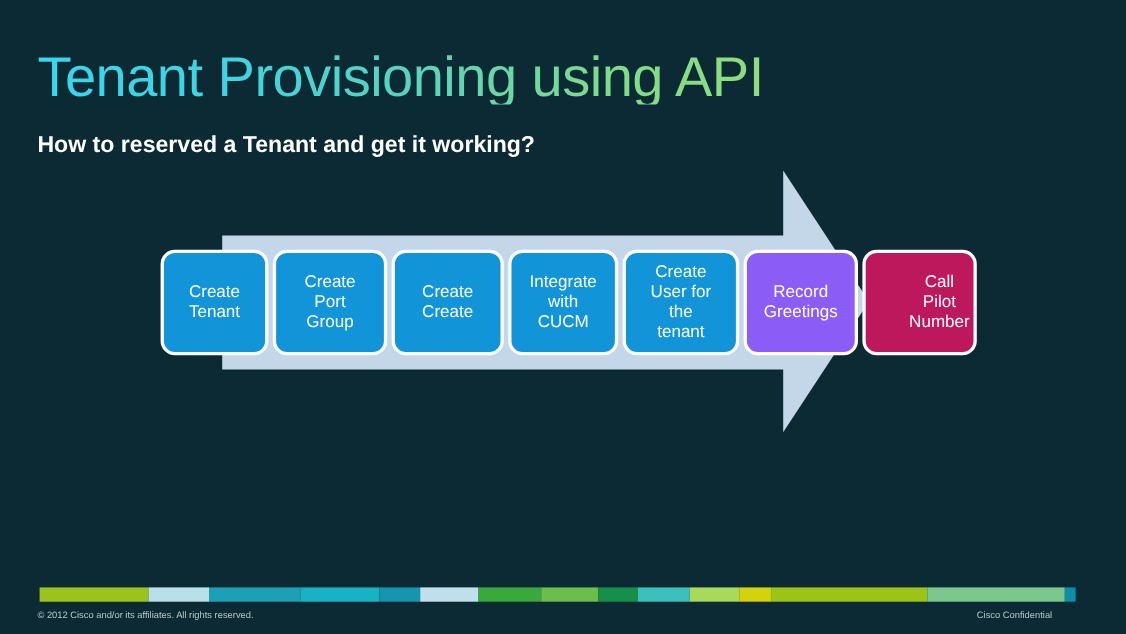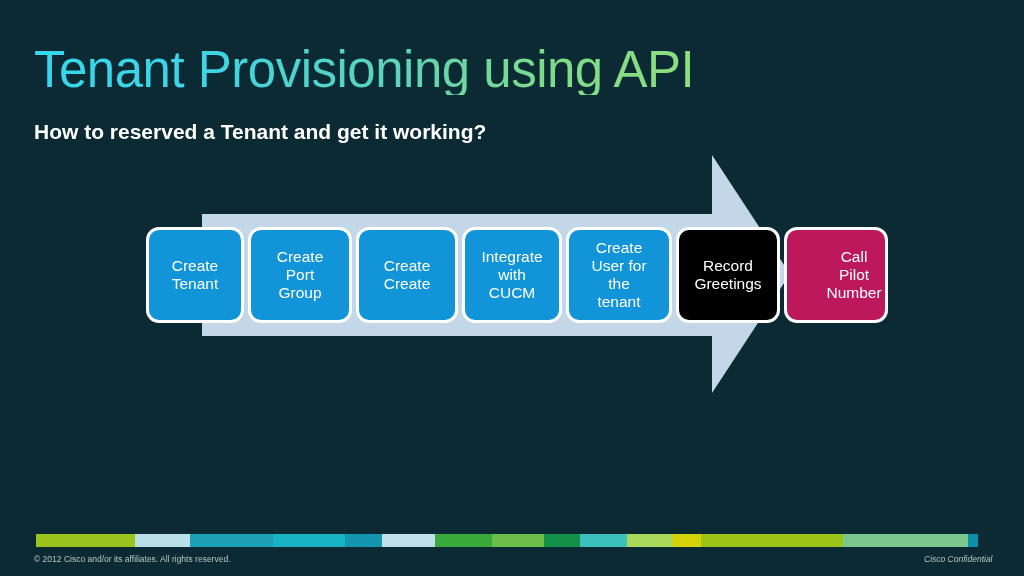--- a/index.html
+++ b/index.html
@@ -89,25 +89,24 @@
 
   #footer-copyright {
     position:absolute;
     left:34px; top:554px;
     font-size:8.5px;
     color:#b9c6ca;
     white-space:nowrap;
   }
   #footer-confidential {
     position:absolute;
-    left:924px; top:554px;
+    left:888px; top:554px;
     font-size:8.5px;
     color:#b9c6ca;
     white-space:nowrap;
-    font-style:italic;
   }
   #footer-pagenum {
     position:absolute;
     left:980px; top:553px;
     font-size:9.5px;
     color:#b9c6ca;
     white-space:nowrap;
     margin-top:40px;
   }
 </style>
@@ -158,21 +157,21 @@
 
     <div class="step-box w5" style="background: rgb(18, 149, 216); border-color: rgb(255, 255, 255);">
       <span>
         <span>Create</span><br>
         <span>User for</span><br>
         <span>the</span><br>
         <span>tenant</span>
       </span>
     </div>
 
-    <div class="step-box w6" style="background: #000000; border-color: rgb(255, 255, 255);">
+    <div class="step-box w6" style="background: #8b5cf6; border-color: rgb(255, 255, 255);">
       <span>
         <span>Record</span><br>
         <span>Greetings</span>
       </span>
     </div>
 
     <div class="step-box w7" style="background: #be185d; border-color: rgb(255, 255, 255); padding-left: 40px;">
       <span>
         <span>Call Pilot</span><br>
         <span>Number</span>

